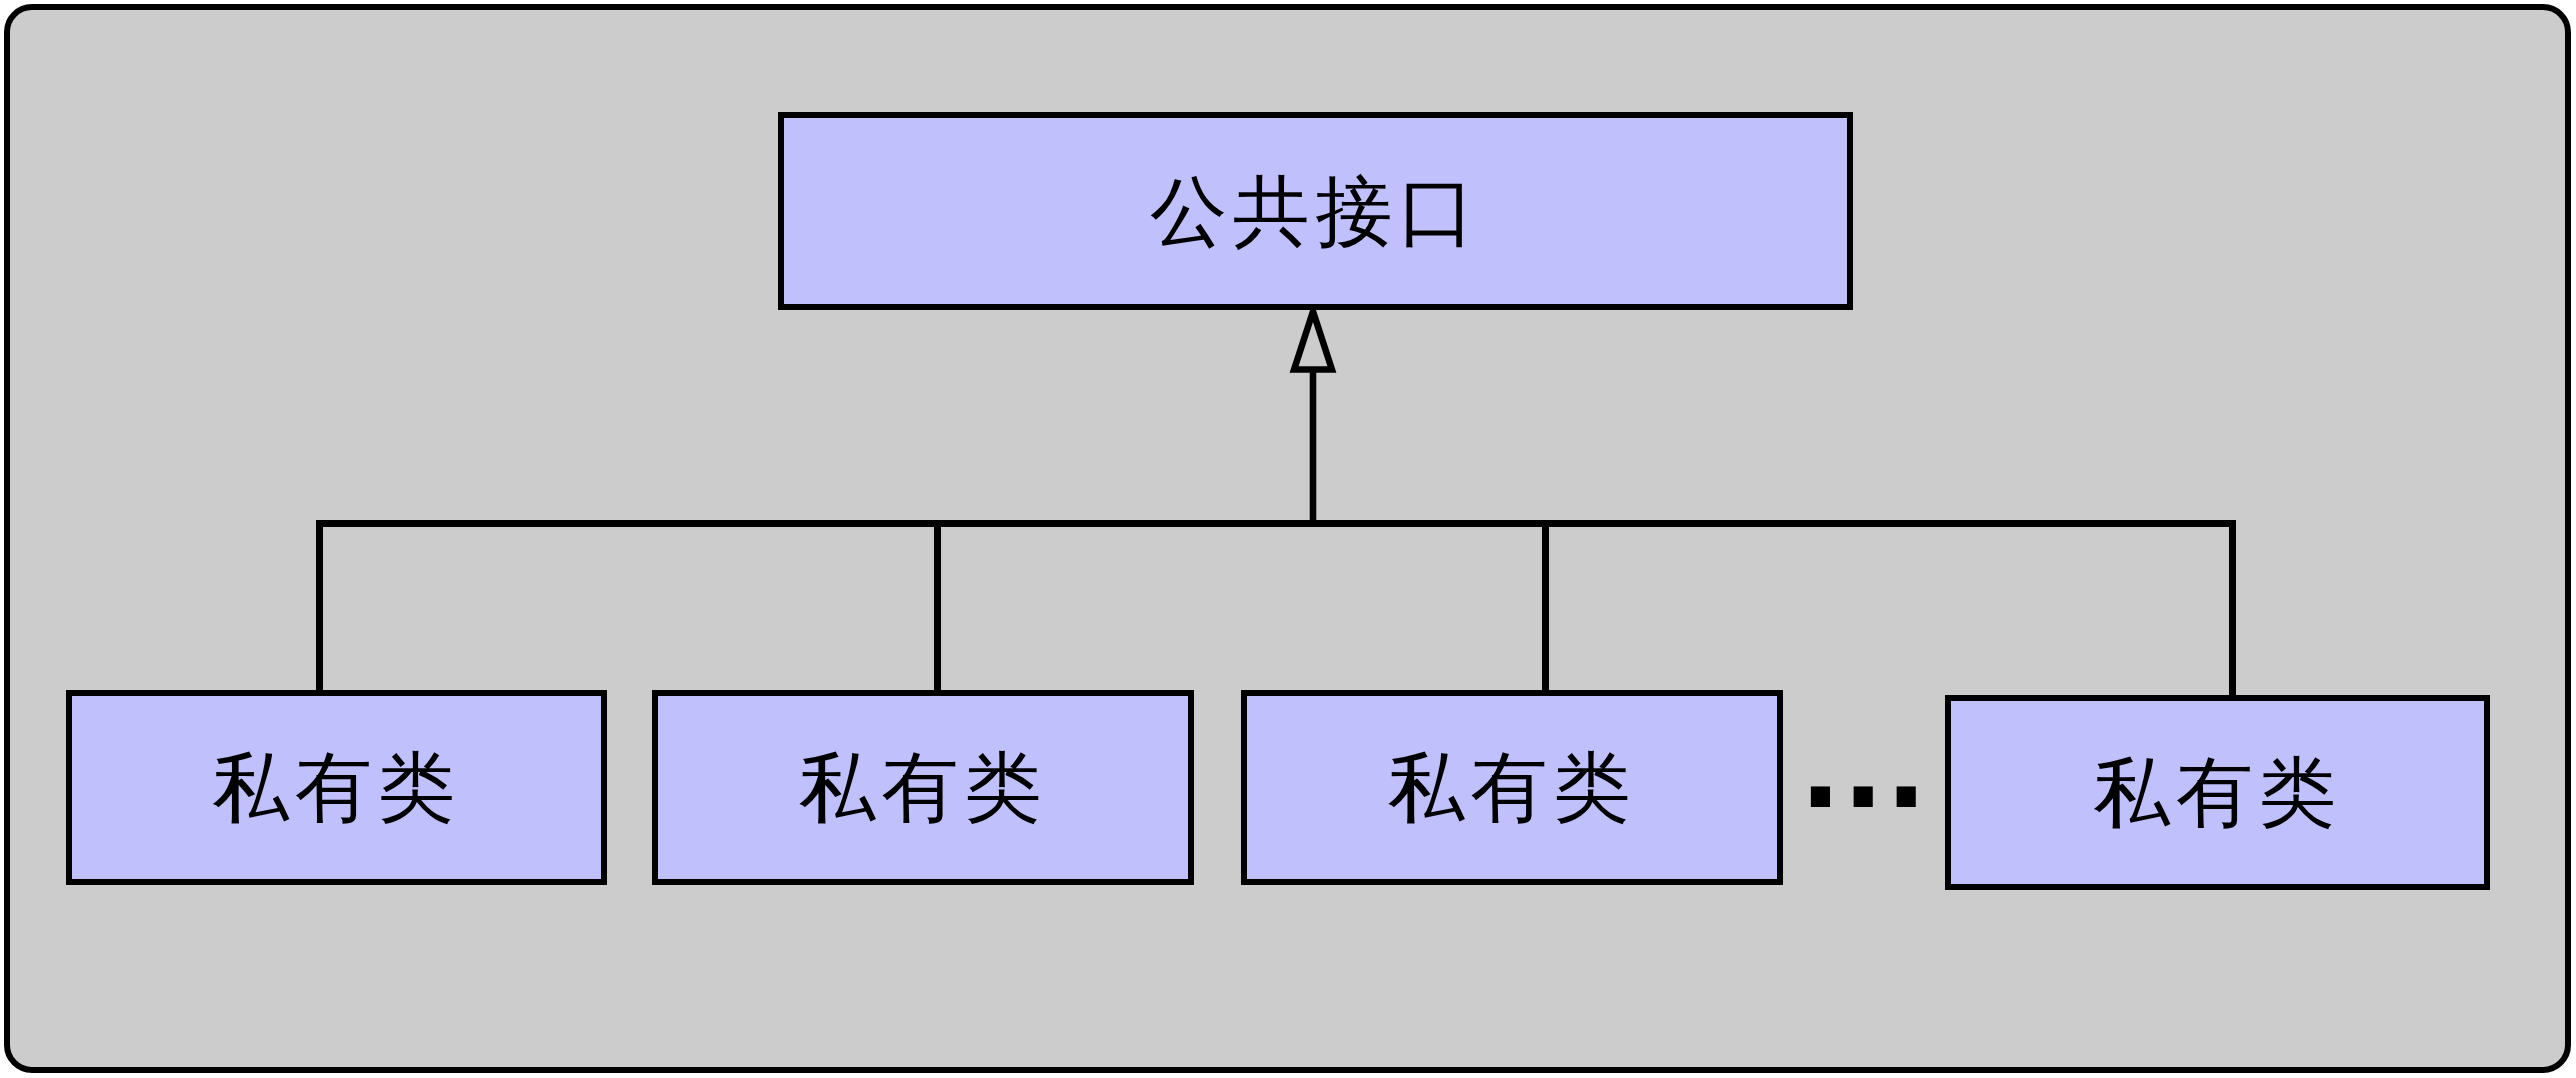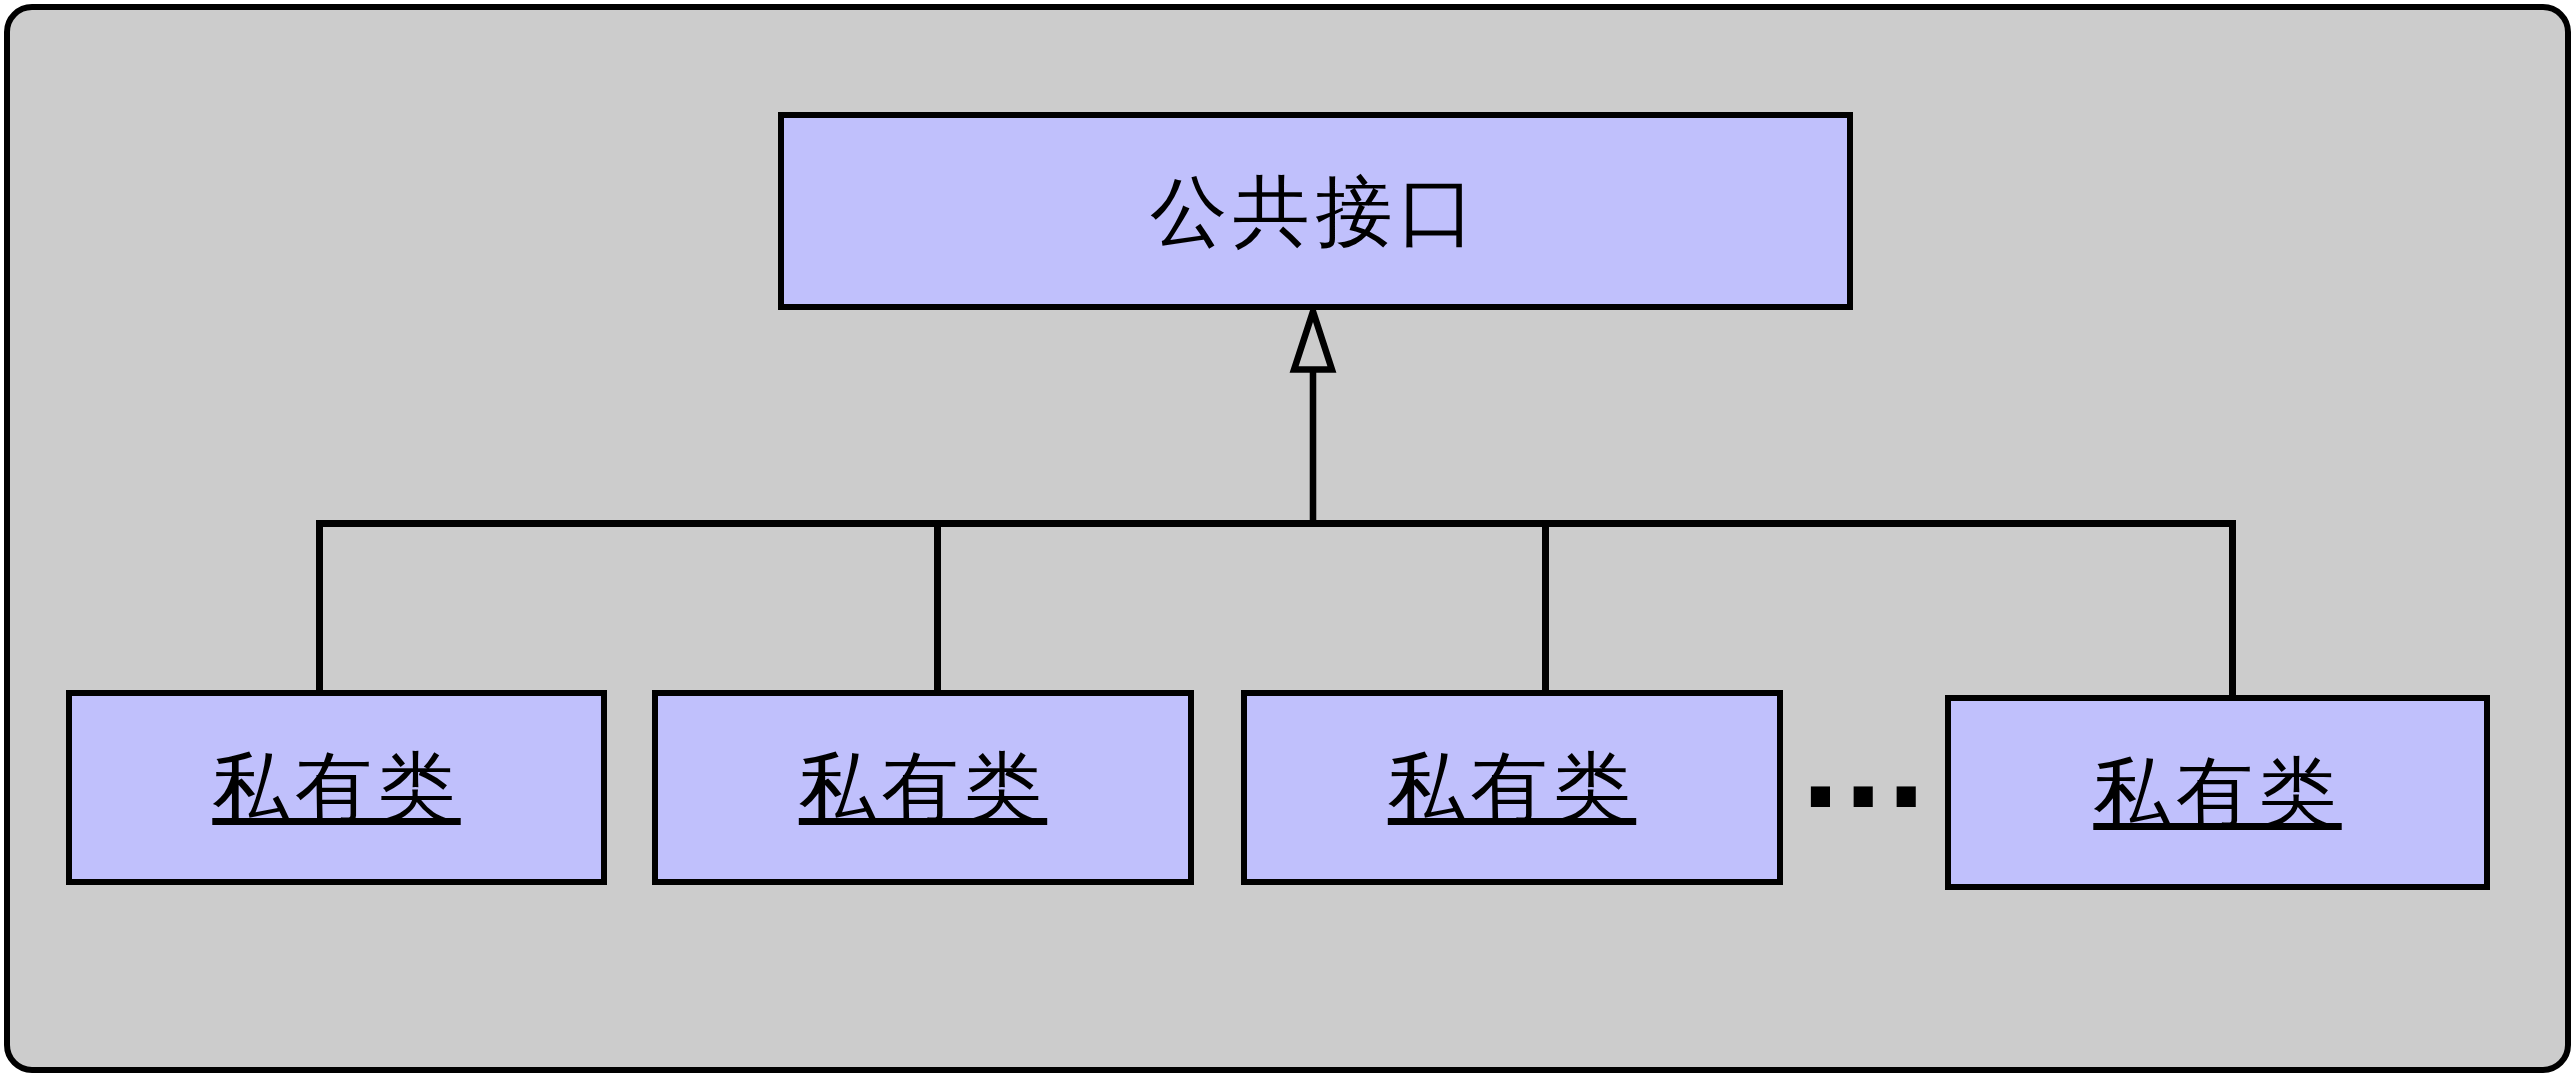--- a/index.html
+++ b/index.html
@@ -43,21 +43,20 @@
   }
   .top-box {
     left: 778px;
     top: 112px;
     width: 1075px;
     height: 198px;
   }
   .pbox {
     top: 690px;
     height: 195px;
-    text-decoration: underline;
   }
   .pbox1 { left: 66px;   width: 541px; }
   .pbox2 { left: 652px;  width: 542px; }
   .pbox3 { left: 1241px; width: 542px; }
   .pbox4 { left: 1945px; top: 695px; width: 545px; }
   .line {
     position: absolute;
     background: #000000;
   }
   .hline {

